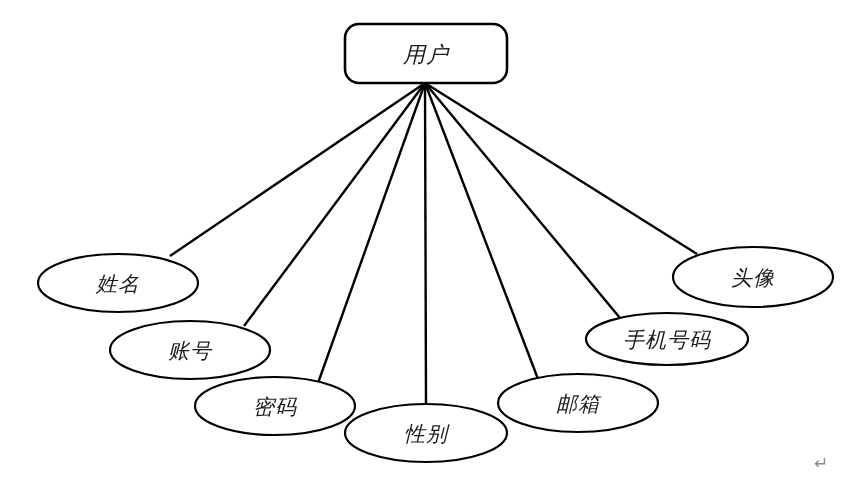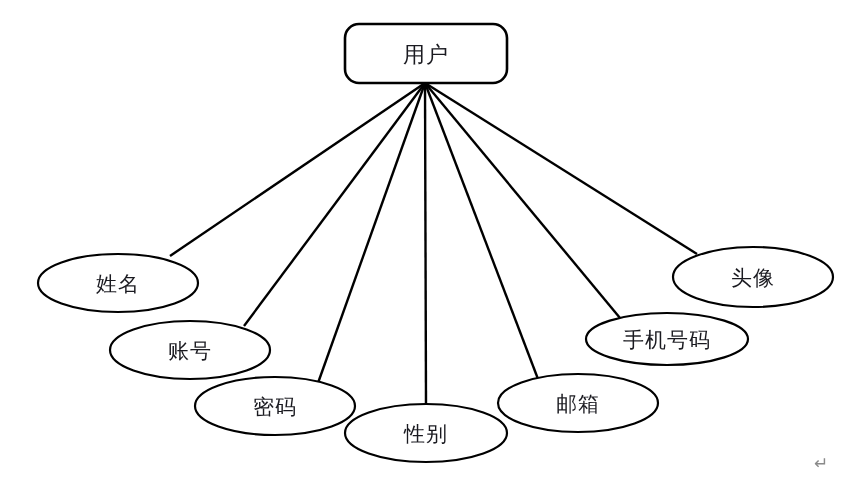--- a/index.html
+++ b/index.html
@@ -12,20 +12,21 @@
     width: 863px;
     height: 480px;
     overflow: hidden;
     font-family: "DejaVu Sans", "Liberation Sans", sans-serif;
   }
   #canvas {
     position: relative;
     width: 715px;
     height: 480px;
     background: #ffffff;
+    font-style: italic;
   }
   #diagram-svg {
     position: absolute;
     top: 0;
     left: 0;
     width: 863px;
     height: 480px;
   }
   .node-label {
     font-family: "DejaVu Sans", "Liberation Sans", sans-serif;

